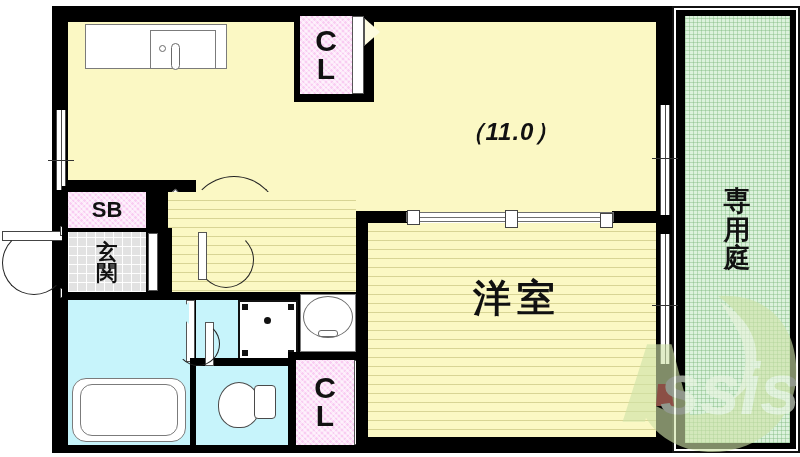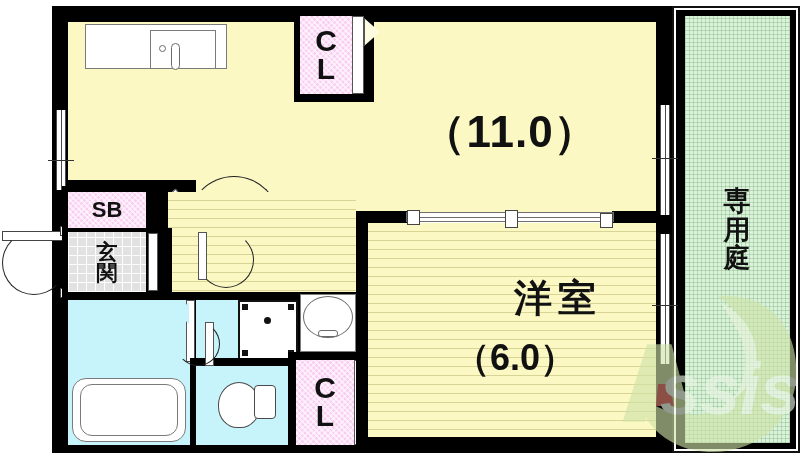--- a/index.html
+++ b/index.html
@@ -48,21 +48,21 @@
   }
   .fill-white{background:#ffffff;}
 
   
   .label{
     position:absolute;color:#111;
     display:flex;align-items:center;justify-content:center;
     white-space:nowrap;user-select:none;
   }
   .lbl-ldk{font-size:40px;font-weight:bold;letter-spacing:2px;}
-  .lbl-ldk-area{font-size:44px;font-weight:bold;letter-spacing:1px;}
+  .lbl-ldk-area{font-size:24px;font-weight:bold;letter-spacing:1px;font-style:italic;}
   .lbl-room{font-size:38px;font-weight:bold;letter-spacing:6px;}
   .lbl-room-area{font-size:36px;font-weight:bold;}
   .lbl-cl{
     font-size:30px;font-weight:bold;line-height:.95;
     flex-direction:column;letter-spacing:0;
   }
   .lbl-sb{font-size:22px;font-weight:bold;}
   .lbl-genkan{
     font-size:21px;font-weight:bold;line-height:1.02;
     flex-direction:column;
@@ -244,25 +244,22 @@
   <div class="ab tri" style="left:366px;top:390px;border-top:14px solid transparent;border-bottom:14px solid transparent;border-left:16px solid #fdfbe0;"></div>
   <div class="label lbl-cl" style="left:296px;top:362px;width:58px;height:80px;">
     <span>C</span>
     <span>L</span>
   </div>
 
   <div class="ab fill-floor" style="left:368px;top:223px;width:288px;height:214px;"></div>
 
   <div class="ab wall" style="left:356px;top:211px;width:12px;height:242px;"></div>
 
-  <div class="label lbl-room" style="left:432px;top:275px;width:170px;height:46px;justify-content:flex-end;">
+  <div class="label lbl-room" style="left:432px;top:275px;width:170px;height:46px;">
     <span>洋室</span>
-  </div>
-  <div class="label lbl-room-area" style="left:420px;top:335px;width:190px;height:46px;">
-    <span>（6.0）</span>
   </div>
 
   <div class="ab wall" style="left:356px;top:211px;width:52px;height:12px;"></div>
   <div class="ab wall" style="left:612px;top:211px;width:44px;height:12px;"></div>
   <div class="ab slide" style="left:406px;top:212px;width:208px;height:10px;">
     <div class="pnl" style="left:4px;width:200px;"></div>
     <div class="box" style="left:0px;top:-3px;width:11px;height:13px;"></div>
     <div class="box" style="left:98px;top:-3px;width:11px;height:16px;"></div>
     <div class="box" style="right:0px;top:0px;width:11px;height:13px;"></div>
   </div>

